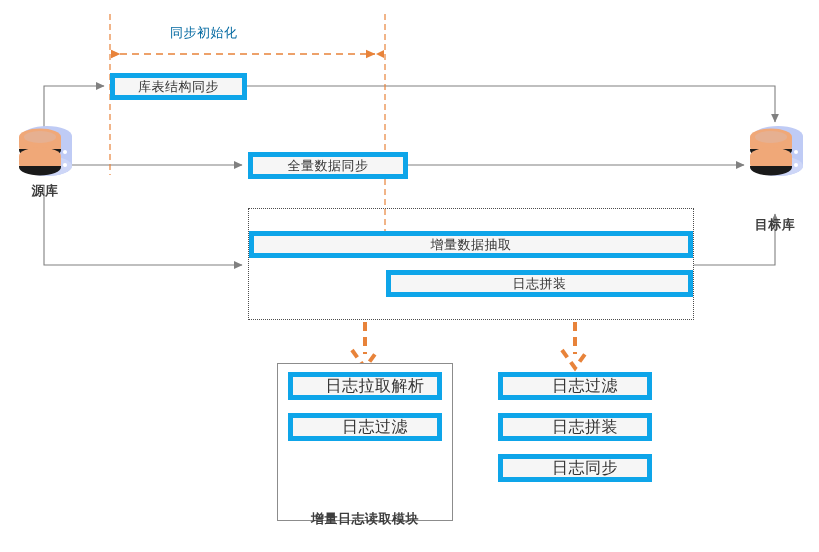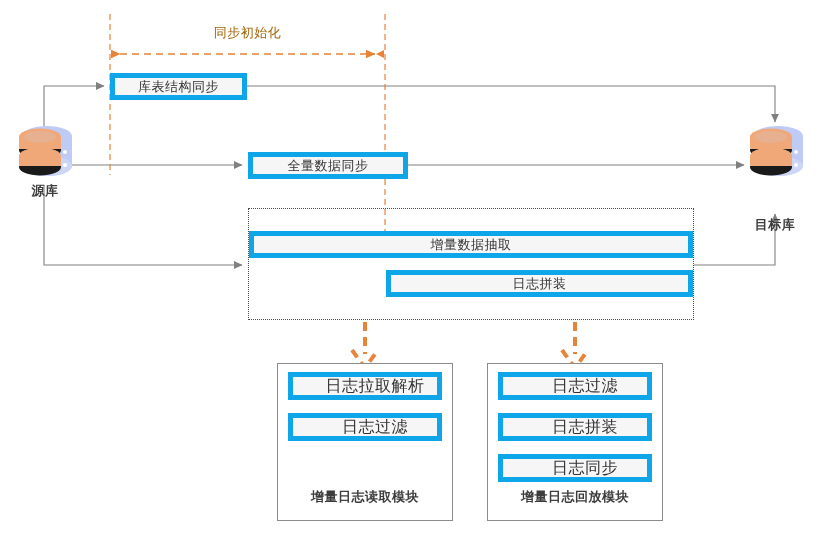--- a/index.html
+++ b/index.html
@@ -55,38 +55,38 @@
   .module-title {
     position: absolute;
     left: 0;
     right: 0;
     text-align: center;
     color: #3d3d3d;
     font-size: 13px;
     font-weight: bold;
     letter-spacing: 0.5px;
     white-space: nowrap;
+    margin-top: 22px;
   }
 
   
   .dotted-zone {
     position: absolute;
     box-sizing: border-box;
     border: 1px dotted #4d4d4d;
     background: transparent;
   }
 
   
   .phase-label {
     position: absolute;
-    color: #a16207;
-    font-size: 13px;
-    letter-spacing: 0.5px;
-    white-space: nowrap;
-    text-align: center;
+    color: #0369a1;
+    font-size: 13px;
+    letter-spacing: 0.5px;
+    white-space: nowrap;
   }
 
   
   .db {
     position: absolute;
     width: 62px;
     height: 58px;
   }
   .db-caption {
     position: absolute;
@@ -213,20 +213,17 @@
   <div class="bar" style="left:249px; top:231px; width:444px; height:27px;">增量数据抽取</div>
 
   <div class="bar" style="left:386px; top:270px; width:307px; height:27px;">日志拼装</div>
 
   <div class="module" style="left:277px; top:363px; width:176px; height:158px;">
     <div class="module-title" style="top:124px;">增量日志读取模块</div>
   </div>
   <div class="bar bar-sm" style="left:288px; top:372px; width:154px; height:28px;">日志拉取解析</div>
   <div class="bar bar-sm" style="left:288px; top:413px; width:154px; height:28px;">日志过滤</div>
 
-  <div class="module" style="left:487px; top:363px; width:176px; height:158px;">
-    <div class="module-title" style="top:124px;">增量日志回放模块</div>
-  </div>
   <div class="bar bar-sm" style="left:498px; top:372px; width:154px; height:28px;">日志过滤</div>
   <div class="bar bar-sm" style="left:498px; top:413px; width:154px; height:28px;">日志拼装</div>
   <div class="bar bar-sm" style="left:498px; top:454px; width:154px; height:28px;">日志同步</div>
 
 </div>
 
 </body></html>

